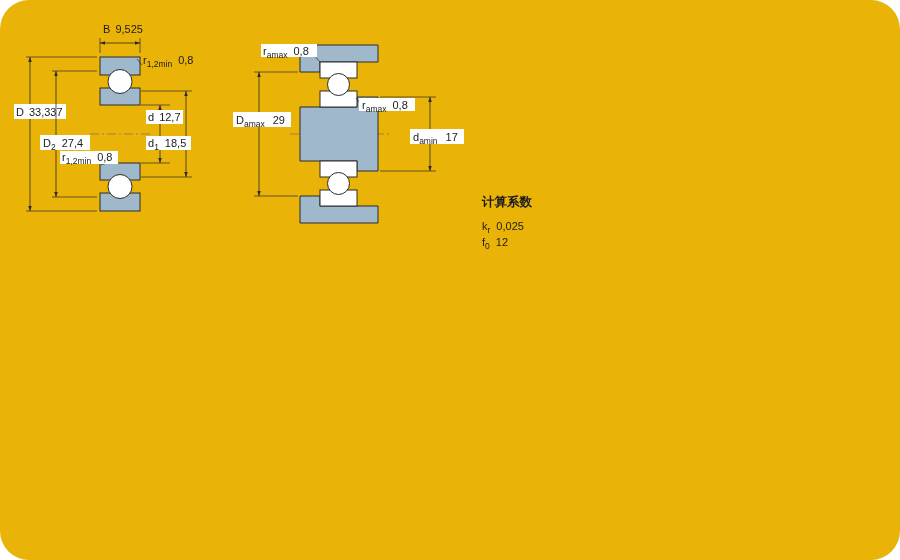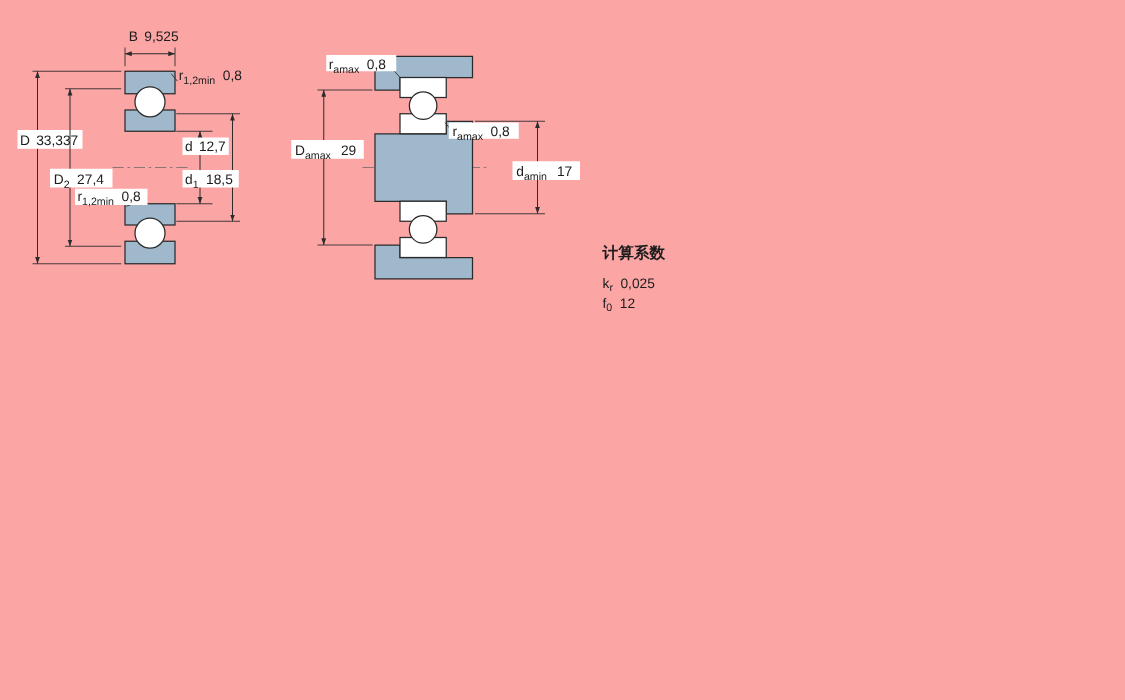--- a/index.html
+++ b/index.html
@@ -2,21 +2,21 @@
 <html><head>
 <meta charset="utf-8">
 <style>
   html,body{margin:0;padding:0;}
   body{
     width:900px;height:560px;
     background:#ffffff;
     font-family:"Liberation Sans",sans-serif;
     overflow:hidden;
   }
-  .stage{position:relative;width:900px;height:560px;background:#fca5a5;}
+  .stage{position:relative;width:900px;height:560px;background:#eab308;border-radius:29px;}
   svg{position:absolute;left:0;top:0;}
   .lbl{font-family:"Liberation Sans",sans-serif;font-size:11px;fill:#1c1c1c;}
   .sub{font-size:8.5px;}
   .title-cn{font-family:"Liberation Sans",sans-serif;font-size:12.5px;font-weight:bold;fill:#1c1c1c;}
   .dim{stroke:#2b2b2b;stroke-width:0.8;fill:none;}
   .thin{stroke:#2b2b2b;stroke-width:0.7;fill:none;}
   .outline{stroke:#2b2b2b;stroke-width:1;}
   .cline{stroke:#666;stroke-width:0.6;fill:none;stroke-dasharray:9 3 2 3;}
   .labelbg{fill:#ffffff;}
 </style>

